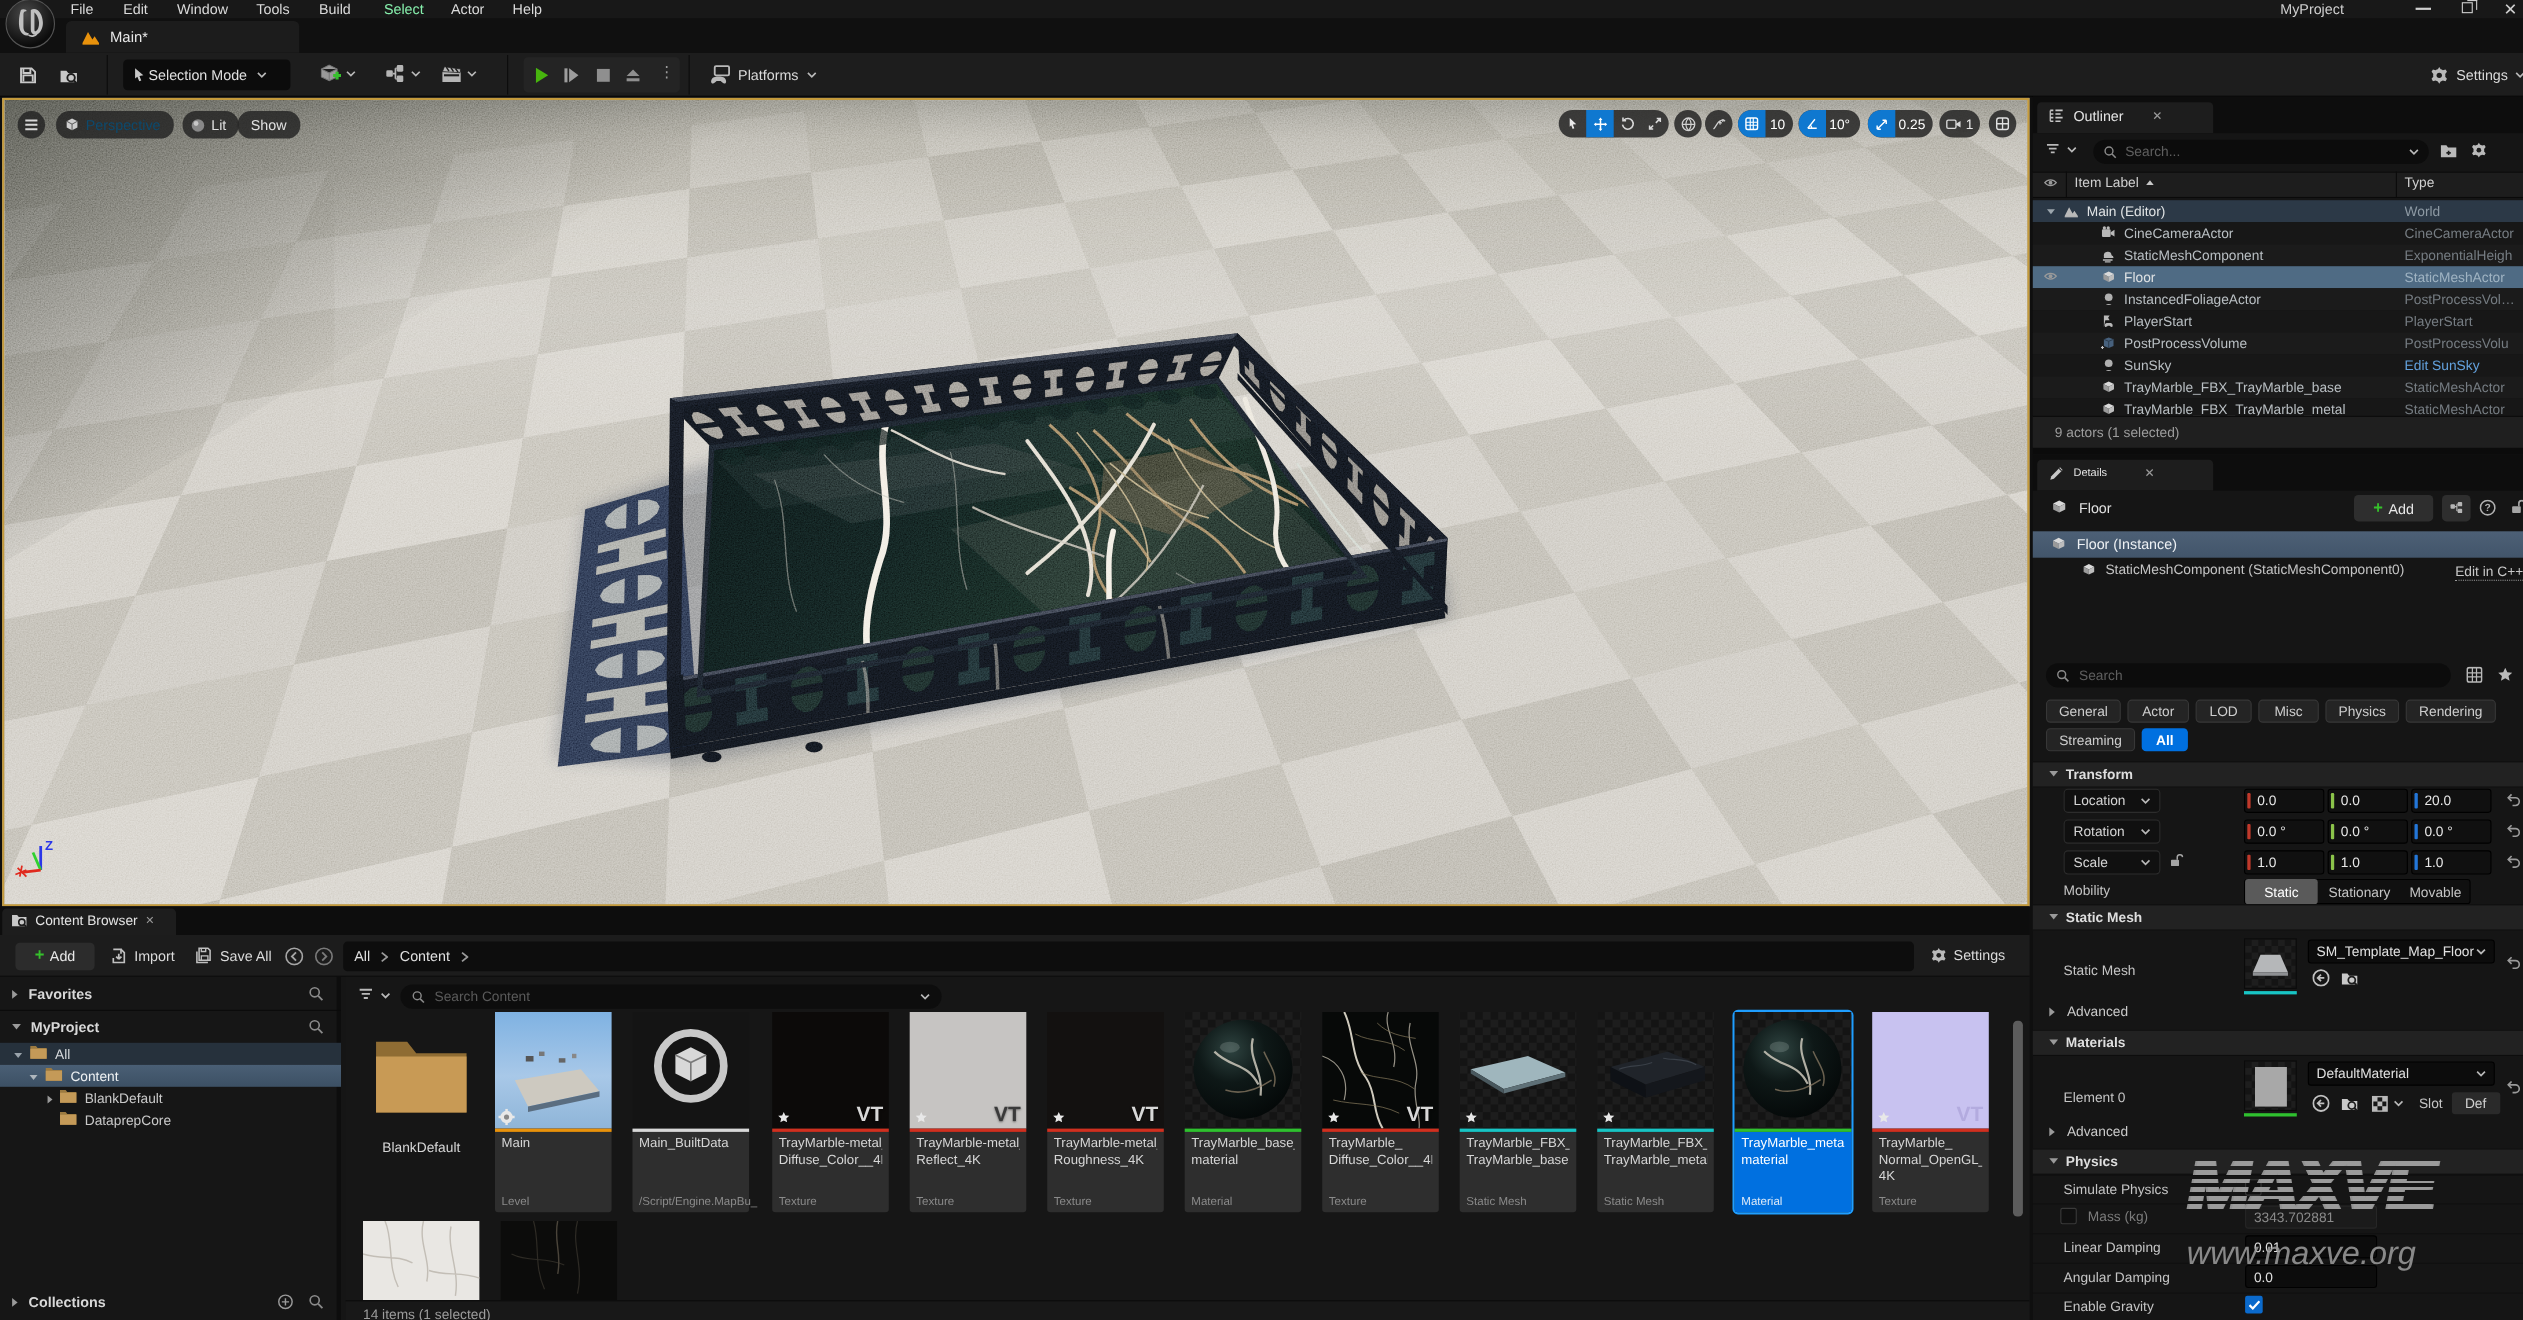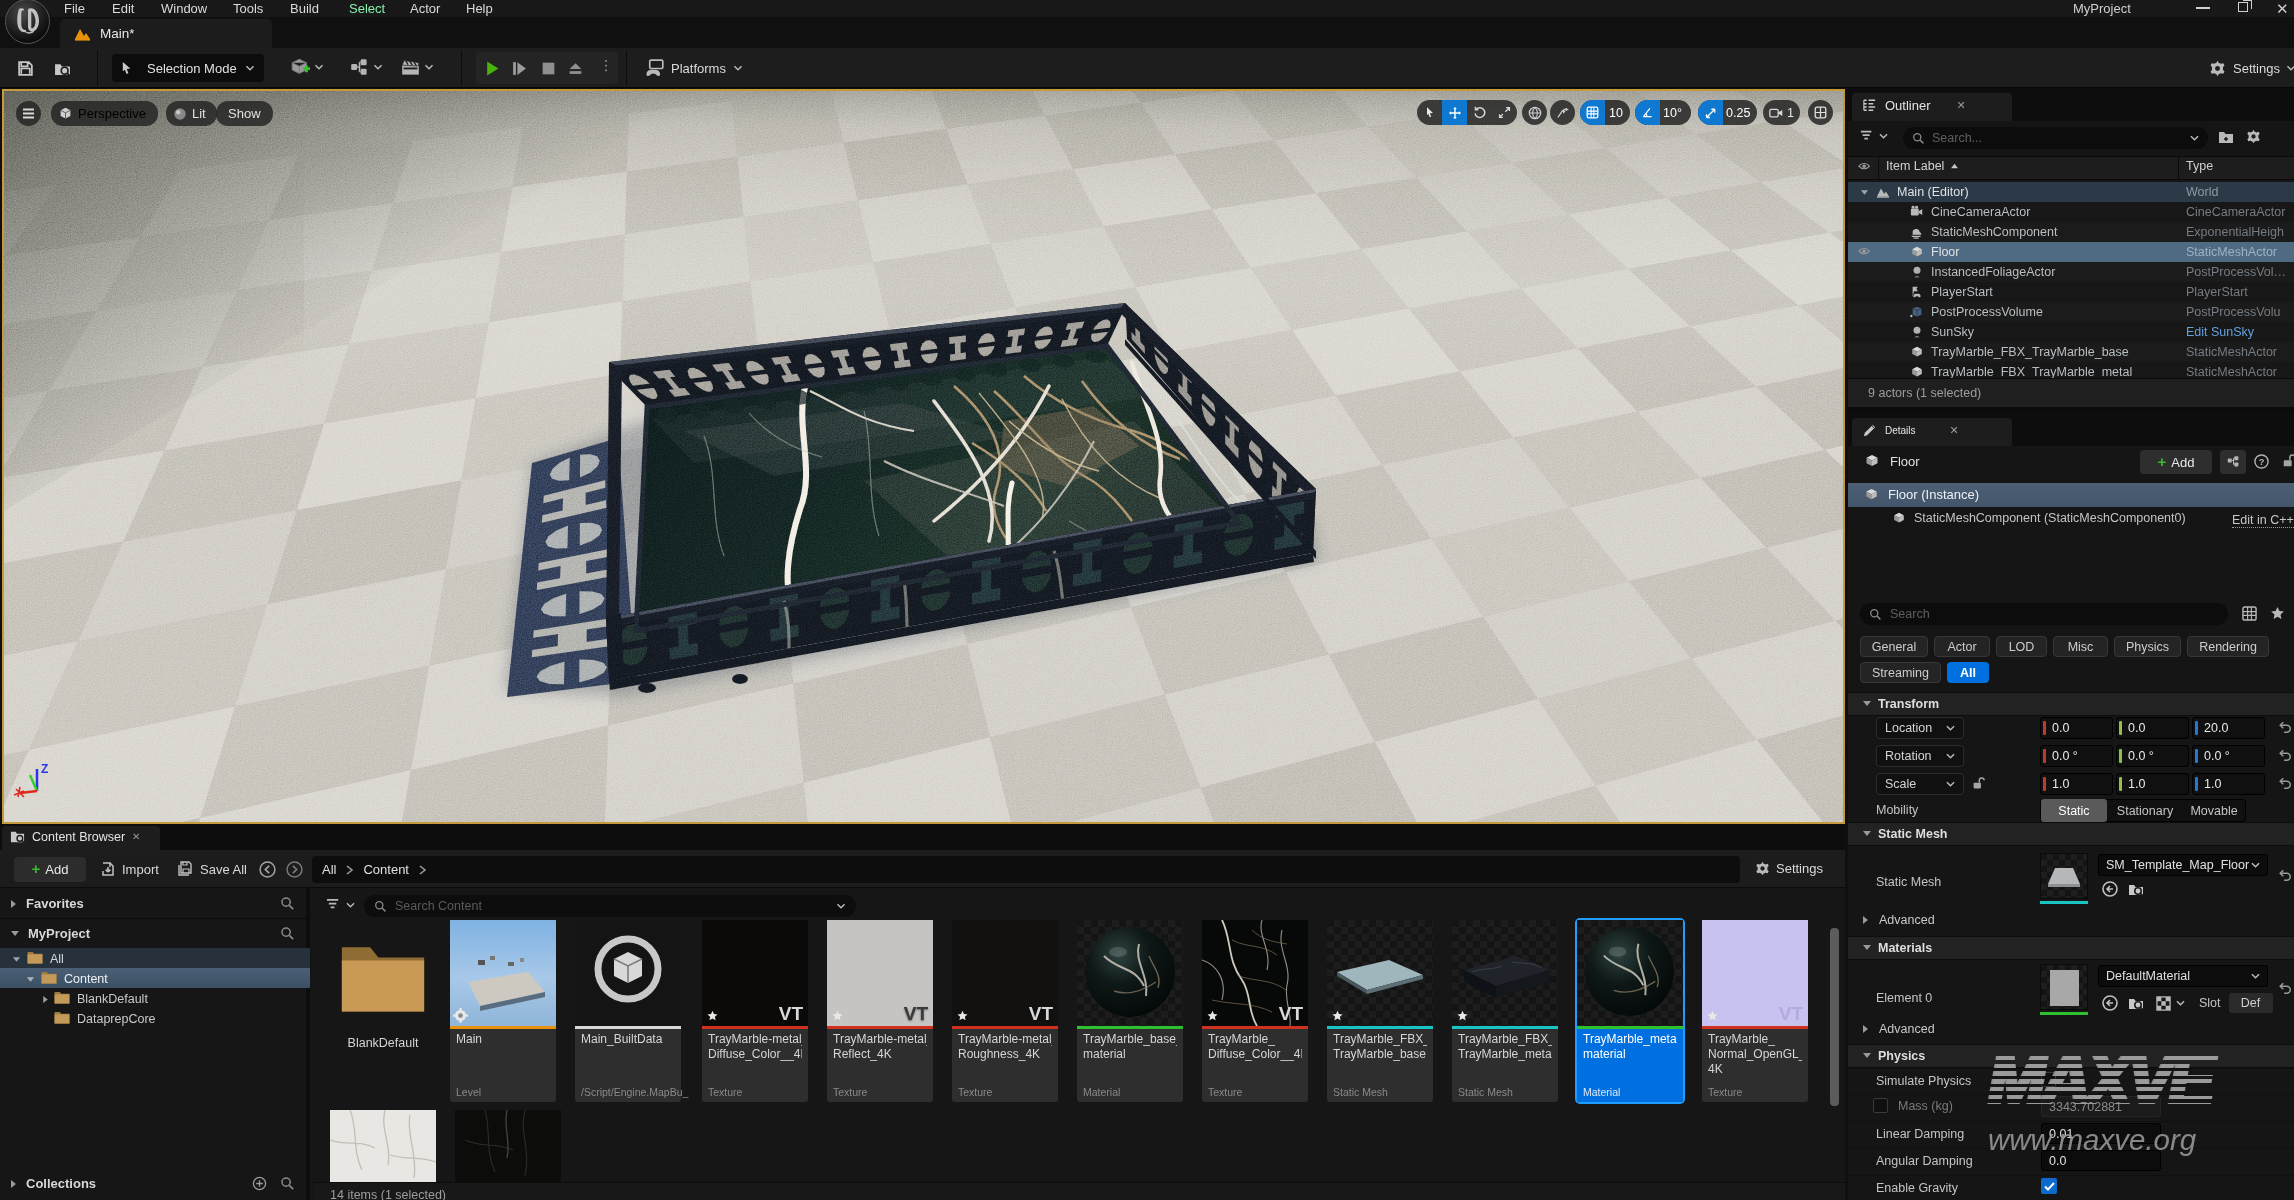--- a/index.html
+++ b/index.html
@@ -49,21 +49,21 @@
         <path d="M1 4 h5 l1.5 2 H15 v8 H1 Z" fill="#c8c8c8"></path>
         <circle cx="10" cy="10" r="3.2" fill="none" stroke="#1d1d1d" stroke-width="1.6"></circle>
         <line x1="12.3" y1="12.3" x2="14.5" y2="14.5" stroke="#1d1d1d" stroke-width="1.8"></line>
       </svg>
     </div>
     <div class="abs" style="left:97px;top:50px;width:1px;height:36px;background:#0c0c0c;"></div>
     <div class="abs row" style="left:112px;top:54px;width:152px;height:28px;background:#0c0c0c;border-radius:4px;padding:0 8px;">
 <svg width="15" height="15" viewBox="0 0 16 16" style="">
         <path d="M3 1 L11 8 L7.2 8.6 L9 13 L7 13.8 L5.2 9.4 L3 11 Z" fill="#c8c8c8"></path>
       </svg>
-      <span style="margin-left:12px;font-size:13px;color:#e0e0e0;">Selection Mode</span>
+      <span style="margin-left:0;font-size:13px;color:#e0e0e0;">Selection Mode</span>
 <svg width="10" height="8" viewBox="0 0 10 9" style="margin-left:8px;">
         <path d="M1 2.5 L5 6.5 L9 2.5" fill="none" stroke="#b9b9b9" stroke-width="1.7"></path>
       </svg>
     </div>
     <div class="abs row" style="left:291px;top:55px;height:24px;">
       <svg width="19" height="19" viewBox="0 0 16 16" style="">
         <path d="M7 1 L13 4 V10 L7 13 L1 10 V4 Z M1 4 L7 7 L13 4 M7 7 V13" fill="#9a9a9a" stroke="#777" stroke-width="0.8"></path>
         <path d="M10 9 h6 M13 6 v6" stroke="#36c02c" stroke-width="2.4"></path>
       </svg>
       <svg width="10" height="8" viewBox="0 0 10 9" style="margin-left:4px;">
@@ -472,21 +472,21 @@
             <feFuncA type="linear" slope="0" intercept="1"></feFuncA>
           </feComponentTransfer>
         </filter>
 <rect x="0" y="0" width="1839" height="731" filter="url(#nz)" opacity="1" style="mix-blend-mode:soft-light"></rect>
       </svg>
       <div class="abs row" style="left:12px;top:10px;width:25px;height:25px;background:rgba(34,34,34,0.82);border-radius:12px;color:#e0e0e0;font-size:13px;border-radius:50%;justify-content:center;">
         <svg width="13" height="11" viewBox="0 0 13 11">
           <path d="M1 1.5 h11 M1 5.5 h11 M1 9.5 h11" stroke="#d8d8d8" stroke-width="1.8"></path>
         </svg>
       </div>
-      <div class="abs row" style="left:47px;top:10px;height:25px;background:rgba(34,34,34,0.82);border-radius:12px;color:#000000;font-size:13px;padding:0 12px 0 8px;">
+      <div class="abs row" style="left:47px;top:10px;height:25px;background:rgba(34,34,34,0.82);border-radius:12px;color:#0c4a6e;font-size:13px;padding:0 12px 0 8px;">
         <svg width="13" height="13" viewBox="0 0 16 16" style="">
           <path d="M8 1 L14 4 V11 L8 14 L2 11 V4 Z" fill="#cfcfcf"></path>
           <path d="M2 4 L8 7.2 L14 4 M8 7.2 V14" stroke="#4a4a4a" stroke-width="1" fill="none"></path>
         </svg>
         <span style="margin-left:6px;">Perspective</span>
       </div>
       <div class="abs row" style="left:162px;top:10px;height:25px;background:rgba(34,34,34,0.82);border-radius:12px;color:#e0e0e0;font-size:13px;padding:0 11px 0 7px;">
         <svg width="14" height="14" viewBox="0 0 16 16">
           <circle cx="8" cy="8" r="6.5" fill="#888"></circle>
           <circle cx="6" cy="6" r="2.5" fill="#c8c8c8"></circle>

